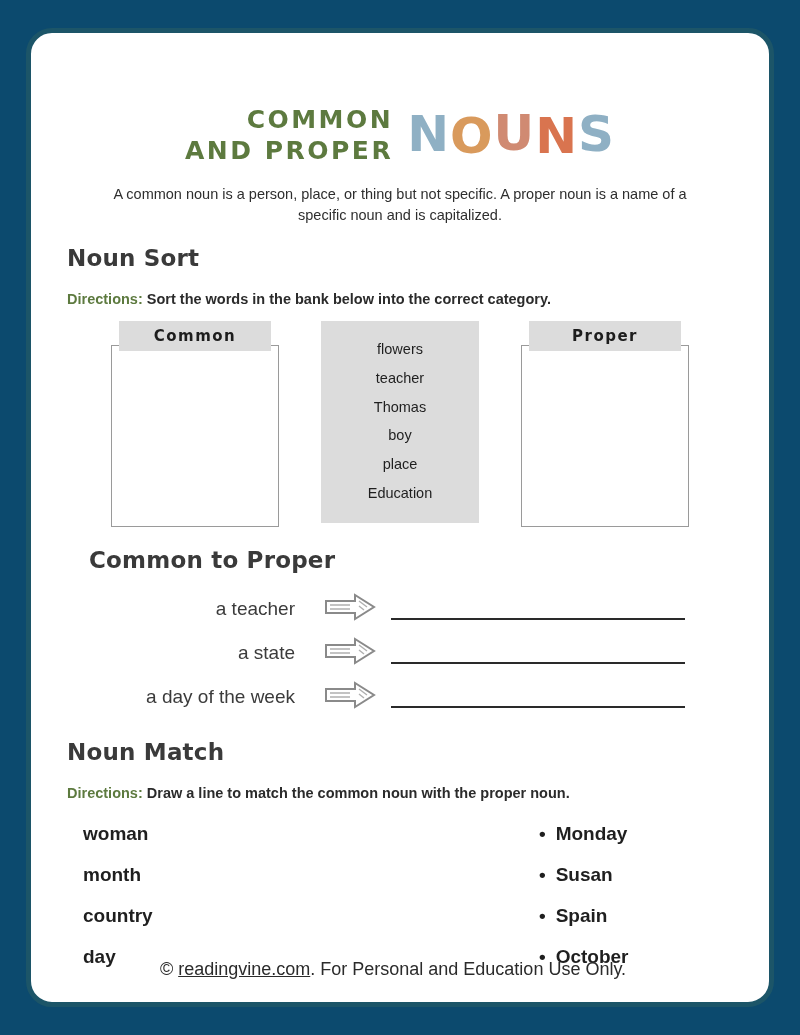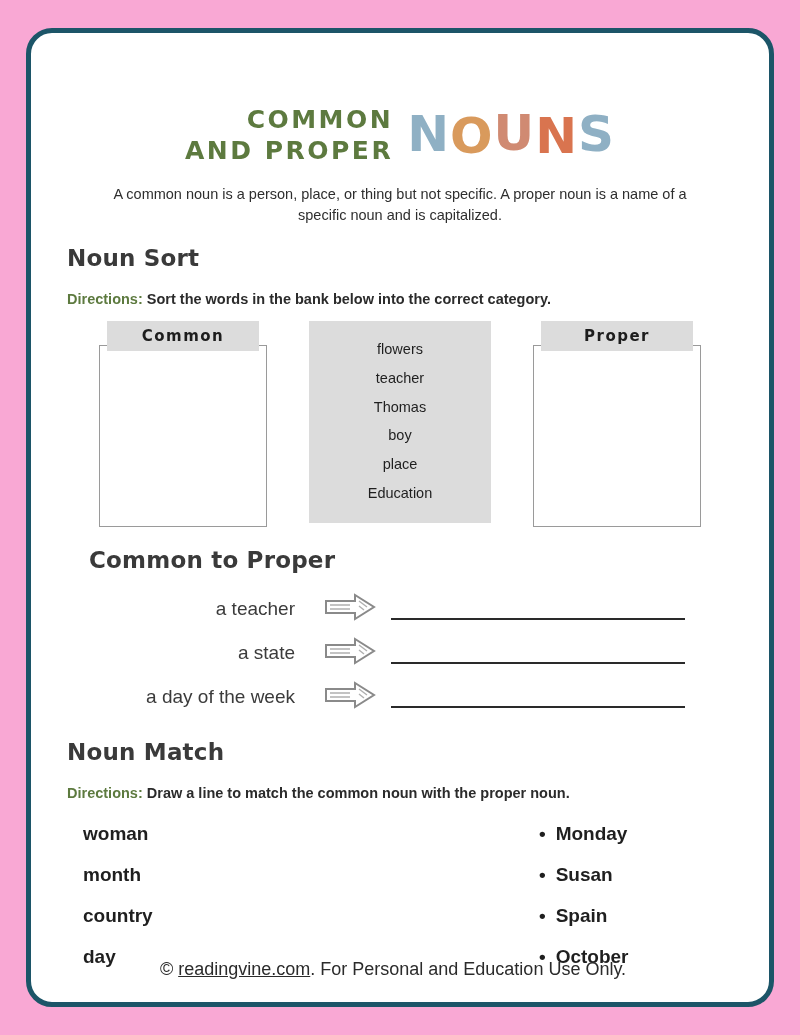--- a/index.html
+++ b/index.html
@@ -11,21 +11,21 @@
     height: 1035px;
     background: #ffffff;
     font-family: "Liberation Sans", sans-serif;
     overflow: hidden;
   }
 
   .page {
     position: relative;
     width: 800px;
     height: 1035px;
-    background: #f9a8d4;
+    background: #0c4a6e;
     box-sizing: border-box;
     padding: 28px 26px;
   }
 
   .sheet {
     position: relative;
     width: 100%;
     height: 100%;
     box-sizing: border-box;
     border: 5px solid #1c5568;
@@ -126,21 +126,21 @@
   }
   .col-box {
     margin-top: -6px;
     width: 168px;
     height: 182px;
     border: 1px solid #9a9a9a;
     background: #ffffff;
     box-sizing: border-box;
   }
   .word-bank {
-    width: 182px;
+    width: 158px;
     background: #dcdcdc;
     padding: 14px 0 16px 0;
     box-sizing: border-box;
     text-align: center;
   }
   .word-bank .word {
     font-size: 14.5px;
     color: #1f1f1f;
     padding: 6px 0;
     line-height: 1.15;

